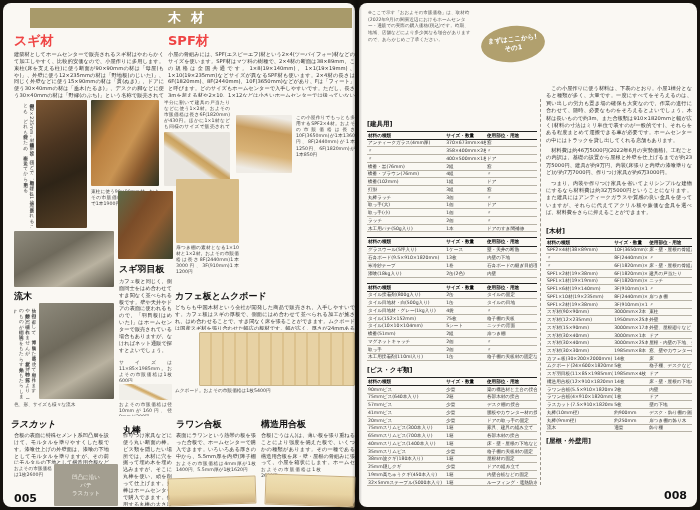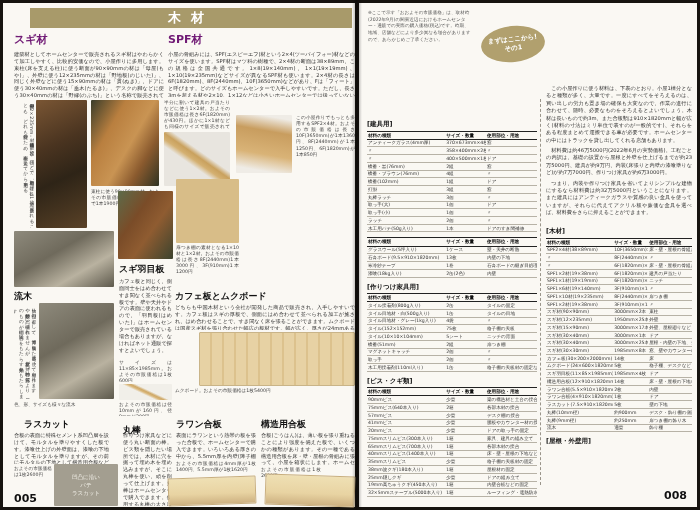--- a/index.html
+++ b/index.html
@@ -1,28 +1,28 @@
 <!DOCTYPE html>
 <html><head>
 <meta charset="utf-8">
 <style>
   html,body{margin:0;padding:0;width:700px;height:510px;overflow:hidden;background:#16130f;}
   *{box-sizing:border-box;}
   body{font-family:"DejaVu Sans",sans-serif;color:#222;}
   .spread{position:relative;width:700px;height:510px;}
-  .page{position:absolute;top:3px;height:504px;background:#faf8f3;border-radius:0;}
+  .page{position:absolute;top:3px;height:504px;background:#faf8f3;border-radius:8px;}
   #page-left{left:3px;width:352px;}
   #page-right{left:359px;width:338px;}
   .spine{position:absolute;left:352px;top:0;width:10px;height:510px;
     background:linear-gradient(90deg,rgba(0,0,0,0) 0%,rgba(0,0,0,.35) 50%,rgba(0,0,0,0) 100%);z-index:5;}
   .abs{position:absolute;}
   
   .banner{left:27px;top:5px;width:322px;height:20px;background:#a89a6a;color:#fff;
     font-weight:bold;font-size:13px;letter-spacing:10px;display:flex;align-items:center;justify-content:center;}
-  .h-main{font-weight:bold;font-size:11px;color:#701a75;line-height:1;}
+  .h-main{font-weight:bold;font-size:13px;color:#ef4444;line-height:1;}
   .h-sub{font-weight:bold;font-size:9px;color:#111;line-height:1;}
   .body-txt{font-size:5.2px;line-height:1.32;color:#333;text-align:justify;}
   .cap{font-size:4.7px;line-height:1.3;color:#444;text-align:justify;}
   .vtext{writing-mode:vertical-rl;font-size:4.7px;line-height:1.35;color:#444;}
   .pagenum{font-weight:bold;font-size:11px;color:#111;}
   .photo{border-radius:1px;}
   .ph-drill{background:linear-gradient(155deg,#7a5634 0%,#4a3420 35%,#2e2417 60%,#5a4227 100%);}
   .ph-beam{background:linear-gradient(120deg,#3a3d2a 0%,#b97f3f 30%,#c99453 55%,#8a5a2e 75%,#2f3322 100%);}
   .ph-stick{background:linear-gradient(35deg,#e8e5df 40%,#d4b071 47%,#c9a15e 53%,#e8e5df 60%);background-color:#e8e5df;}
   .ph-2x4{background:linear-gradient(10deg,#efece6 10%,#d9b377 35%,#c89d5f 70%,#efece6 92%);}
@@ -95,21 +95,21 @@
     <div class="abs body-txt" style="left:116px;top:275px;width:53px;height:80px;overflow:hidden;">カフェ板と同じく、側面同士をはめ合わせてすき間なく並べられる板です。壁や天井やドアの表面に使われるもので、「羽目板(はめいた)」はホームセンターで販売されている場合もありますが、なければネット通販で探すとよいでしょう。</div>
     <div class="abs cap" style="left:116px;top:357px;width:53px;height:22px;overflow:hidden;">サイズは11×85×1985mm。およその市販価格は1枚600円</div>
     <div class="abs photo ph-dowel" style="left:116px;top:381px;width:53px;height:16px;"></div>
     <div class="abs cap" style="left:116px;top:399px;width:53px;height:14px;overflow:hidden;">およその市販価格は径10mmが160円、径9mmが200円</div>
 
     <div class="abs h-sub" style="left:172px;top:289px;">カフェ板とムクボード</div>
     <div class="abs body-txt" style="left:172px;top:301px;width:180px;height:26px;overflow:hidden;">どちらも中国木材という会社が開発した商品で販売され、入手しやすいです。カフェ板はスギの厚板で、側面にはめ合わせて並べられる加工が施され、はめ合わせることで、すき間なく床を張ることができます。ムクボードは国産スギ材を張り合わせた幅広の板材です。幅が広く、厚さが24mmあるため大きなサイズで切り出すのに都合がよく、棚板などに使います。</div>
     <div class="abs photo ph-muku" style="left:196px;top:329px;width:156px;height:54px;"></div>
     <div class="abs cap" style="left:172px;top:385px;width:130px;height:10px;overflow:hidden;">ムクボード。およその市販価格は1枚5400円</div>
 
-    <div class="abs h-sub" style="left:21px;top:417px;">ラスカット</div>
+    <div class="abs h-sub" style="left:7px;top:417px;font-style:italic;">ラスカット</div>
     <div class="abs body-txt" style="left:11px;top:429px;width:95px;height:32px;overflow:hidden;">合板の表面に特殊セメント系凹凸層を設けて、モルタルを塗りやすくした板です。漆喰仕上げの外壁面は、漆喰の下地としてモルタルを塗りますが、その前にモルタルの下地として構造用合板などにラスカットを張ります。ラスカットは規模が大きいホームセンターで購入できます。</div>
     <div class="abs cap" style="left:11px;top:463px;width:38px;height:28px;overflow:hidden;">およその市販価格は1枚2600円</div>
     <div class="abs photo ph-ras" style="left:51px;top:461px;width:64px;height:42px;">
       <span>凹凸に沿い
 パテ
 ラスカット</span>
     </div>
     <div class="abs pagenum" style="left:11px;top:489px;">005</div>
 
     <div class="abs h-sub" style="left:120px;top:423px;font-family:Liberation Serif, serif;">丸棒</div>
@@ -237,21 +237,20 @@
               </tr>
               <tr>
                 <td>漆喰(18kg入り)</td>
                 <td>2缶(2色)</td>
                 <td>内壁</td>
               </tr>
             </tbody>
           </table>
         </div>
       <div class="tblwrap">
-          <div class="tbl-label">[作りつけ家具用]</div>
           <table class="mat-table">
             <thead>
               <tr>
                 <th>材料の種類</th>
                 <th>サイズ・数量</th>
                 <th>使用部位・用途</th>
               </tr>
             </thead>
             <tbody>
               <tr>

